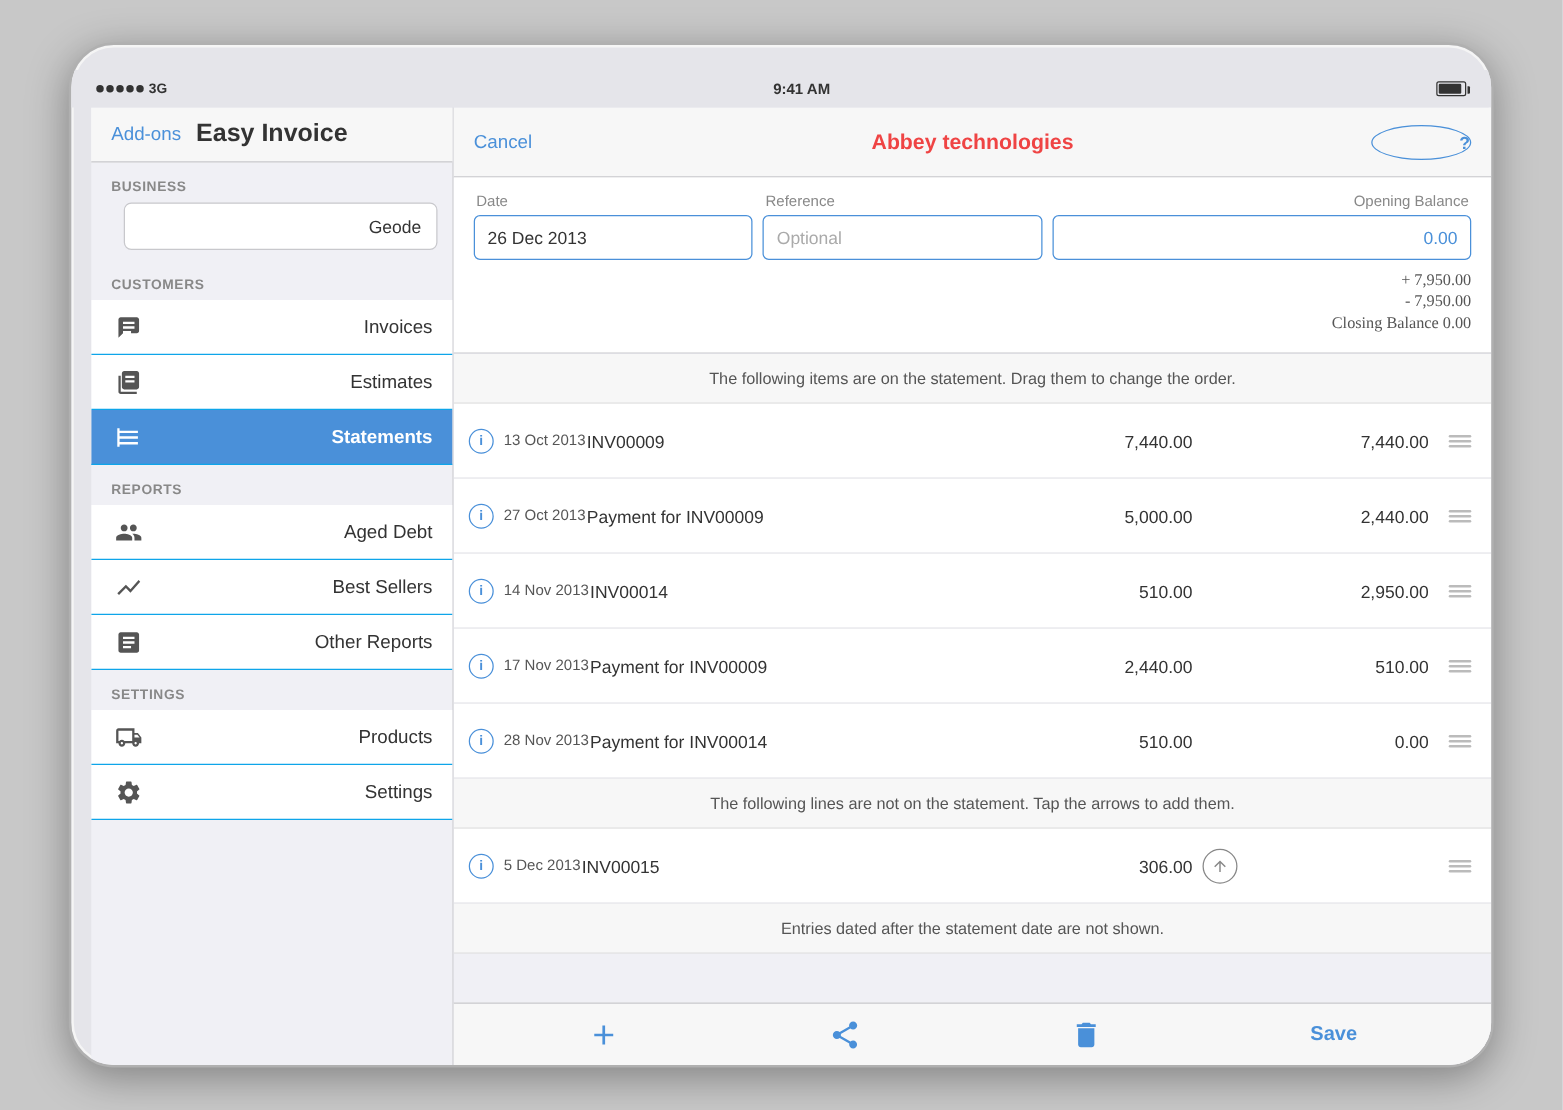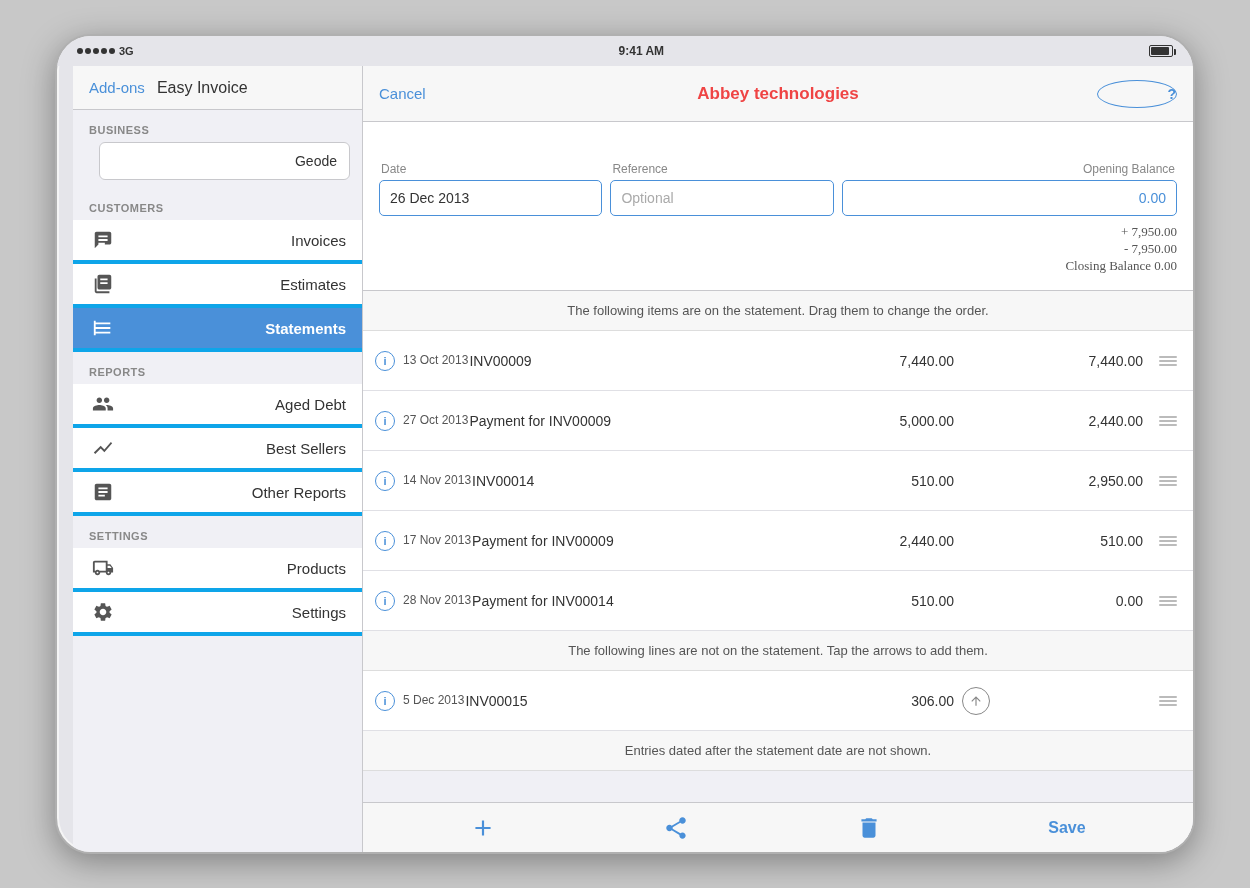--- a/index.html
+++ b/index.html
@@ -29,20 +29,21 @@
       height: 30px;
       background: #e5e5ea;
       display: flex;
       align-items: center;
       justify-content: space-between;
       padding: 0 20px;
       font-size: 11px;
       font-weight: 600;
       color: #333;
       flex-shrink: 0;
+      margin-top: 20px;
     }
     .status-left { display: flex; align-items: center; gap: 4px; }
     .status-dots { display: flex; gap: 2px; }
     .status-dot { width: 6px; height: 6px; border-radius: 50%; background: #333; }
     .status-center { font-size: 12px; font-weight: 600; }
     .status-right { display: flex; align-items: center; gap: 4px; }
     .battery-icon {
       width: 24px; height: 12px; border: 1.5px solid #333; border-radius: 2px; position: relative;
       display: flex; align-items: center; padding: 1px;
     }
@@ -78,22 +79,22 @@
       padding: 0 16px;
       gap: 12px;
     }
     .sidebar-addons-link {
       color: #4a90d9;
       font-size: 15px;
       font-weight: 500;
       cursor: pointer;
     }
     .sidebar-title {
-      font-size: 16px;
-      font-weight: 400;
+      font-size: 20px;
+      font-weight: 700;
       color: #333;
     }
     .sidebar-body { flex: 1; overflow-y: auto; padding-bottom: 8px; }
     .section-label {
       font-size: 11px;
       font-weight: 700;
       color: #888;
       padding: 14px 16px 6px 16px;
       letter-spacing: 0.5px;
     }
@@ -112,21 +113,21 @@
       padding: 0 12px;
       font-size: 14px;
       color: #333;
       cursor: pointer;
     }
     .menu-item {
       height: 44px;
       display: flex;
       align-items: center;
       padding: 0 16px;
-      border-bottom: 4px solid #0ea5e9;
+      border-bottom: 1px solid #0ea5e9;
       background: white;
       cursor: pointer;
       gap: 12px;
     }
     .menu-item:first-child { border-top: 1px solid #e0e0e5; }
     .menu-item.active { background: #4a90d9; }
     .menu-item.active .menu-label { color: white; font-weight: 600; }
     .menu-icon {
       width: 28px;
       height: 28px;
@@ -188,21 +189,20 @@
 
     
     .form-area {
       background: white;
       border-bottom: 1px solid #c8c8cc;
       padding: 12px 16px;
     }
     .form-row {
       display: flex;
       gap: 0;
-      margin-top: 28px;
     }
     .form-field {
       display: flex;
       flex-direction: column;
       gap: 4px;
     }
     .form-field.date { flex: 2; }
     .form-field.reference { flex: 2; }
     .form-field.balance { flex: 3; }
     .form-label {

